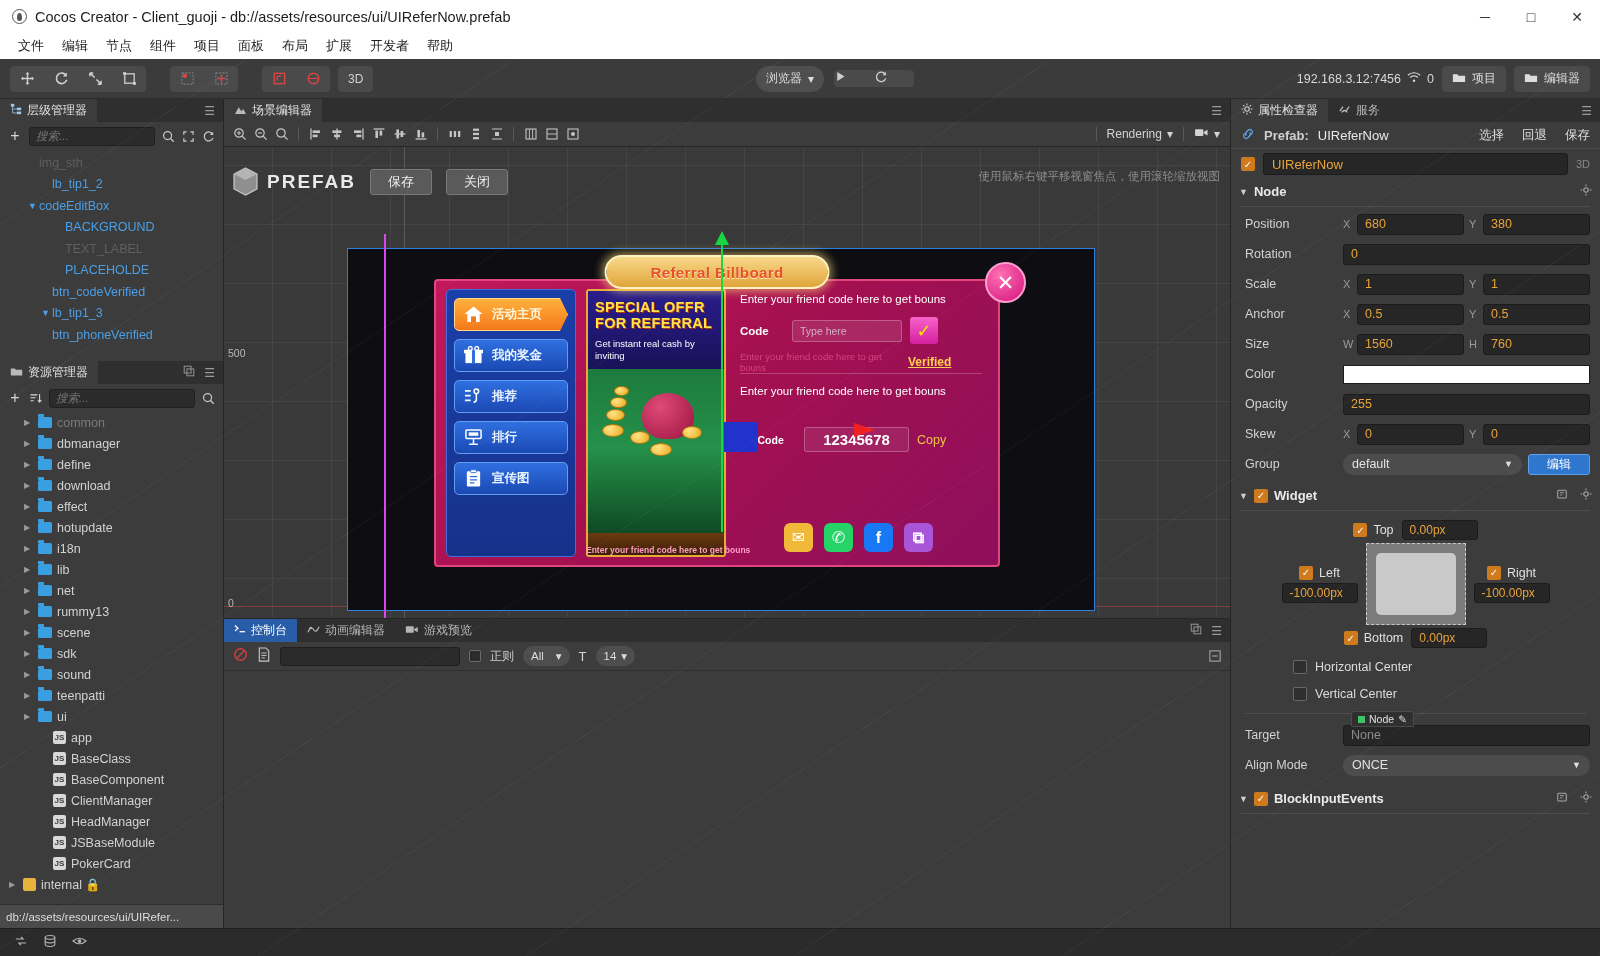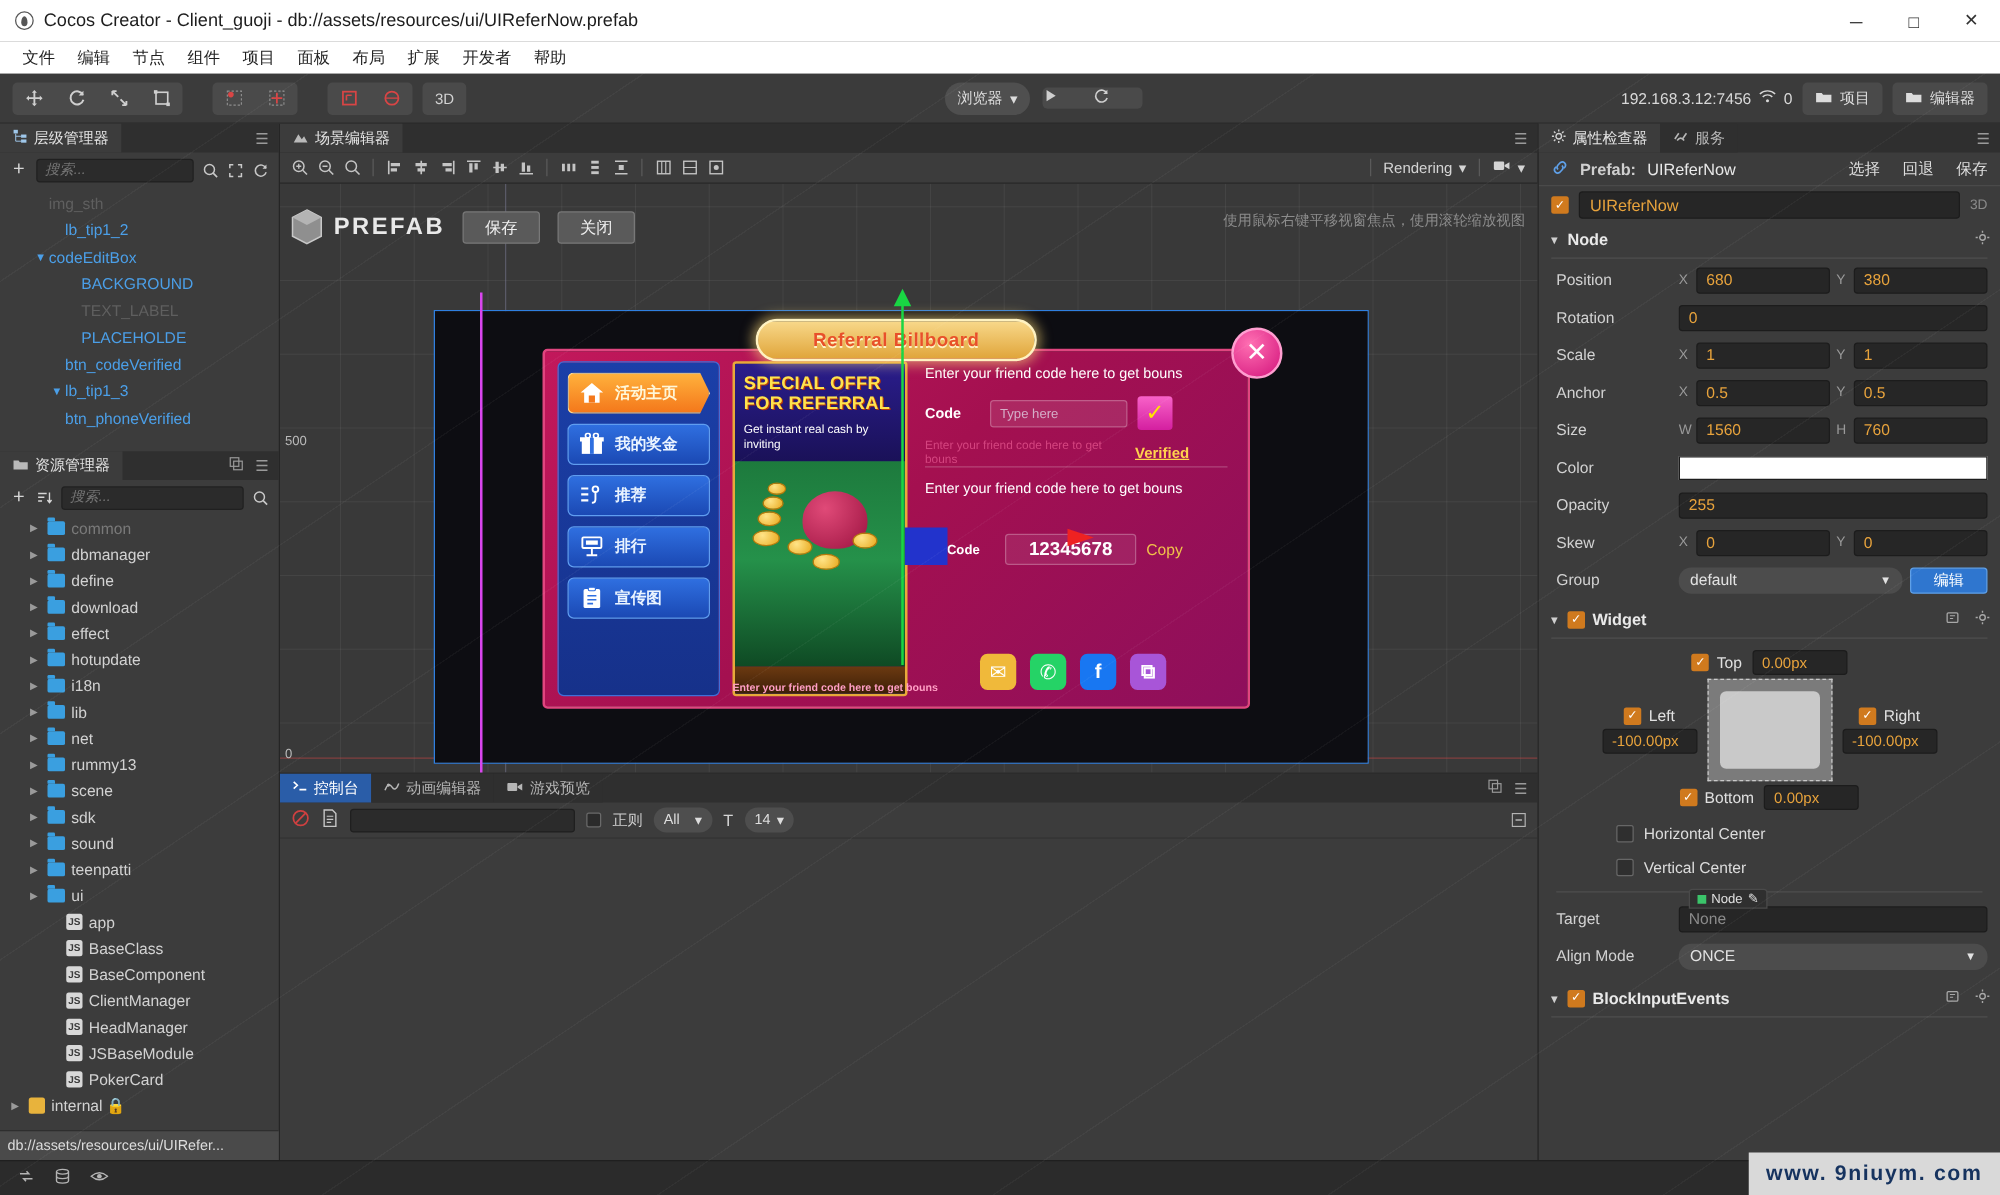--- a/index.html
+++ b/index.html
@@ -1195,14 +1195,13 @@
     </span>
     <span class="sicon">
       <svg width="15" height="12" viewBox="0 0 16 12">
           <path d="M1 6 Q8 0 15 6 Q8 12 1 6 Z" stroke="#b4b4b4" stroke-width="1.1" fill="none"></path>
           <circle cx="8" cy="6" r="2" fill="#b4b4b4"></circle>
         </svg>
     </span>
   </div>
 
   <div class="overlay-wm"></div>
-  <div class="wm">www. 9niuym. com</div>
 </div>
 
 </body></html>

